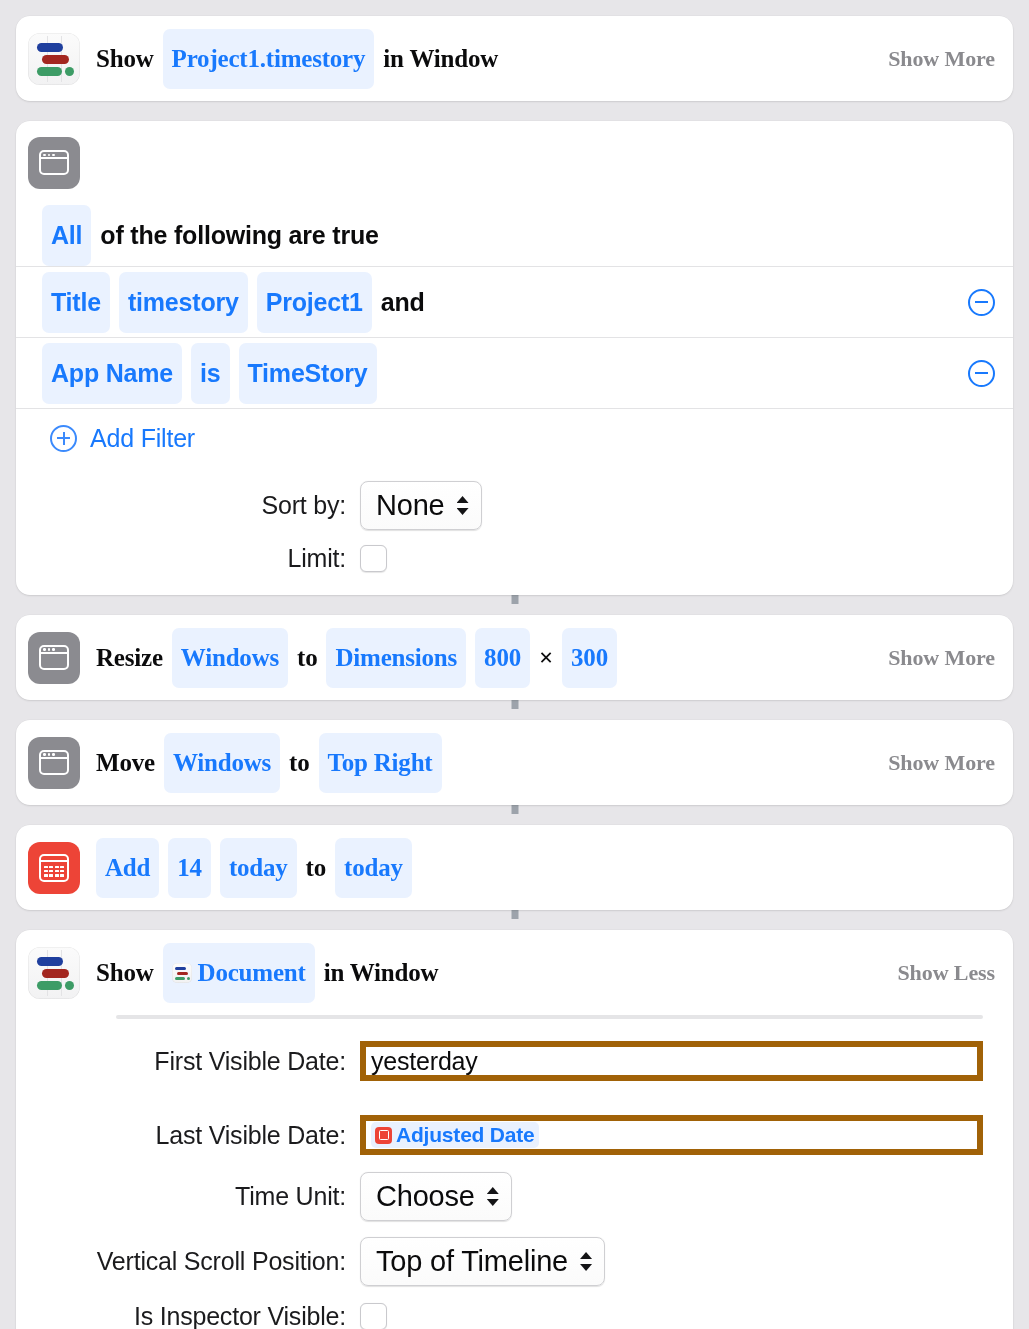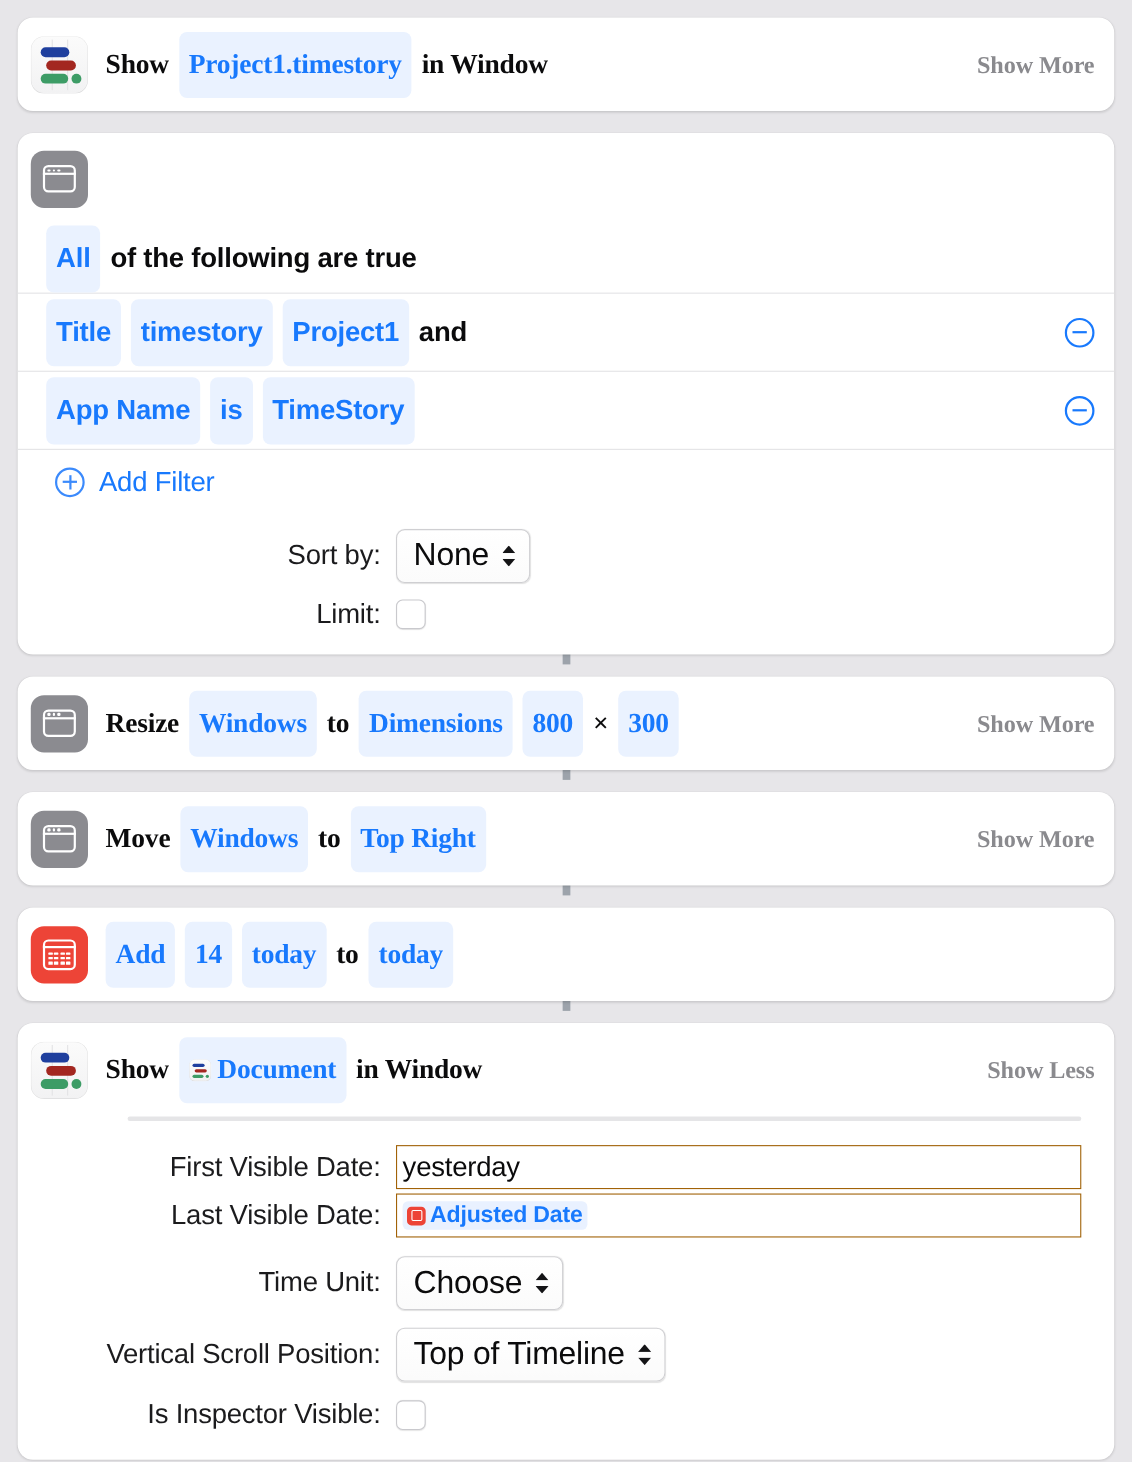--- a/index.html
+++ b/index.html
@@ -345,21 +345,21 @@
     border: 0.5px solid #c9c9cd;
     box-shadow: 0 0.5px 1px rgba(0,0,0,0.10);
     box-sizing: border-box;
     flex: 0 0 auto;
   }
 
   .textfield {
     flex: 1 1 auto;
     height: 40px;
     background: #ffffff;
-    border: 1px solid #a16207;
+    border: 6px solid #a16207;
     box-sizing: border-box;
     display: flex;
     align-items: center;
     padding: 0 5px;
     font-size: 25px;
     color: #0b0b0c;
     letter-spacing: -0.2px;
     overflow: hidden;
   }
   .var-pill {
@@ -586,21 +586,21 @@
         <span class="sp"></span>
         <span class="plain">in Window</span>
       </div>
       <span class="showtoggle">Show Less</span>
     </div>
 
     <div class="divider"></div>
 
     <div class="expanded-body">
 
-      <div class="param" style="margin-bottom:4px;justify-content:center;">
+      <div class="param" style="margin-bottom:34px;justify-content:center;">
         <span class="param-label" style="width:330px;">First Visible Date:</span>
         <span class="textfield">
           <span>yesterday</span>
         </span>
       </div>
 
       <div class="param" style="margin-bottom:17px;">
         <span class="param-label" style="width:330px;">Last Visible Date:</span>
         <span class="textfield">
           <span class="var-pill">

